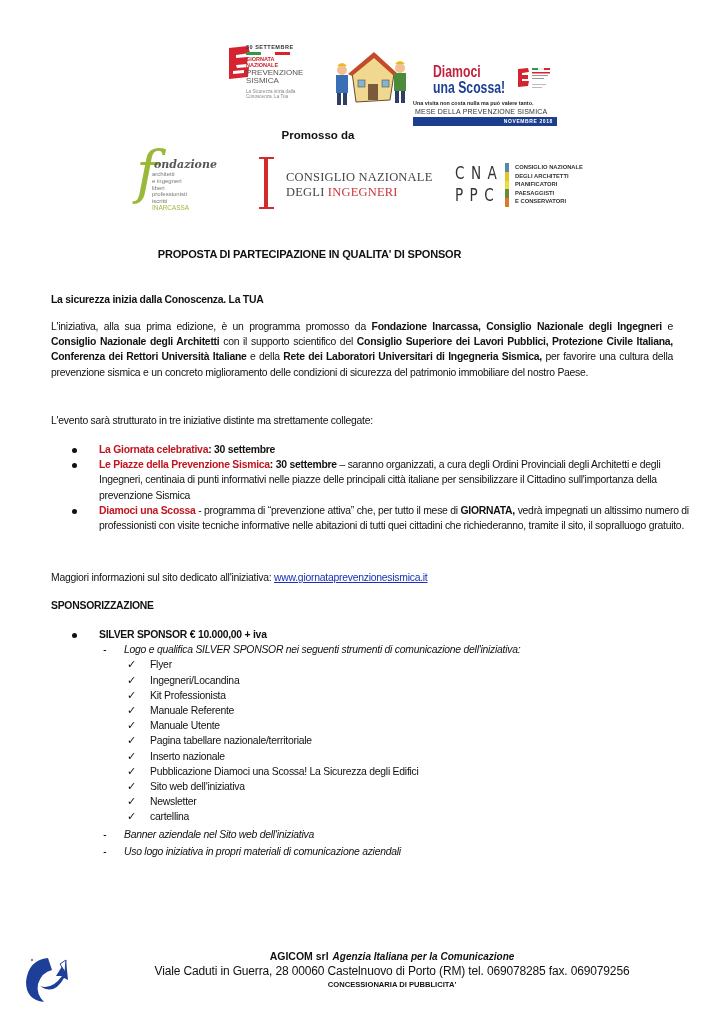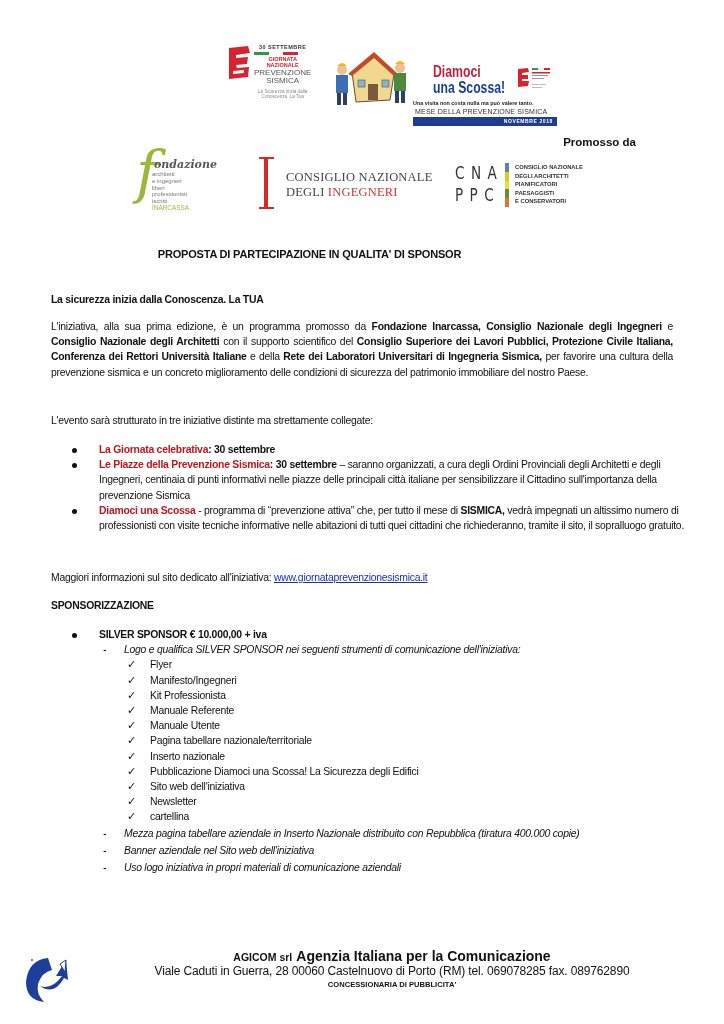--- a/index.html
+++ b/index.html
@@ -3,39 +3,39 @@
 <meta charset="utf-8">
 <style>
   * { box-sizing: border-box; margin: 0; padding: 0; }
   html, body { width: 724px; height: 1024px; background: #ffffff; overflow: hidden; }
   body { font-family: "Liberation Sans", "DejaVu Sans", sans-serif; color: #111; position: relative; }
   .abs { position: absolute; }
 
   
   .logo-gn { left: 226px; top: 44px; width: 80px; height: 62px; }
   .logo-gn .emblem { position:absolute; left:0; top:0; width:26px; height:36px; }
-  .logo-gn .txt { position:absolute; left:28px; top:0; font-size:5.5px; line-height:6.6px; color:#666;text-align:center; }
+  .logo-gn .txt { position:absolute; left:20px; top:0; font-size:5.5px; line-height:6.6px; color:#666; }
   .logo-gn .txt .date { color:#333; font-weight:bold; letter-spacing:0.5px; }
   .logo-gn .flag { display:flex; height:3px; width:44px; margin:1px 0; }
   .logo-gn .flag span { flex:1; }
   .logo-gn .txt .nat { color:#c8202b; font-weight:bold; }
   .logo-gn .txt .prev { font-size:8px; line-height:8.5px; color:#555; }
   .logo-gn .txt .slogan { font-size:4.6px; line-height:5px; color:#888; margin-top:3px; }
 
   .logo-cartoon { left: 330px; top: 48px; width: 80px; height: 62px; }
 
   .logo-diamoci { left: 413px; top: 44px; width: 146px; height: 72px; margin-top: 16px; }
   .logo-diamoci .d-title { position:absolute; left:20px; top:4px; color:#c31f3b; font-size:17px; line-height:16px; font-weight:bold; transform: scaleX(0.72); transform-origin: left top; }
   .logo-diamoci .d-title2 { position:absolute; left:20px; top:20px; color:#1b3f94; font-size:17px; line-height:16px; font-weight:bold; transform: scaleX(0.72); transform-origin: left top; }
   .logo-diamoci .mini { position:absolute; left:103px; top:6px; width:40px; height:28px; }
   .logo-diamoci .tag { position:absolute; left:0; top:40px; width:146px; font-size:5.4px; font-weight:bold; color:#222; white-space:nowrap; }
   .logo-diamoci .month { position:absolute; left:2px; top:48px; font-size:7px; color:#333; letter-spacing:0.2px; white-space:nowrap; }
   .logo-diamoci .band { position:absolute; left:0; top:57px; width:144px; height:9px; background:#1d3e8f; color:#fff; font-size:5px; font-weight:bold; text-align:right; padding-right:4px; line-height:9px; letter-spacing:0.6px; }
 
-  .promosso { left:0; top:136px; width:636px; text-align:right; font-size:11.5px; font-weight:bold; }
+  .promosso { left:0; top:129px; width:636px; text-align:center; font-size:11.5px; font-weight:bold; }
 
   
   .logo-fond { left:134px; top:148px; width:90px; height:64px; }
   .logo-fond .f { position:absolute; left:2px; top:-6px; font-family:"DejaVu Serif", serif; font-size:58px; color:#9ab93b; font-style:italic; line-height:60px; }
   .logo-fond .fname { position:absolute; left:20px; top:10px; font-family:"DejaVu Serif", serif; font-style:italic; font-size:11px; color:#555; font-weight:bold; }
   .logo-fond .fsub { position:absolute; left:18px; top:23px; font-size:6px; line-height:6.8px; color:#777; }
   .logo-fond .fsub .inar { color:#9ab93b; font-size:6.4px; }
 
   .logo-cni { left:259px; top:157px; width:180px; height:52px; }
   .logo-cni .bar { position:absolute; left:0; top:0; width:15px; height:52px; }
@@ -73,21 +73,21 @@
   .silver .lvl1 .dot { position:absolute; left:3px; top:6px; width:5px; height:5px; border-radius:50%; background:#111; }
   .silver .dash { position:relative; padding-left:55px;font-style:italic; }
   .silver .dash::before { content:"-"; position:absolute; left:34px; top:0; }
   .silver .check { position:relative; padding-left:81px; }
   .silver .check .ck { position:absolute; left:58px; top:0; font-size:11px; }
 
   
   .footer-logo { left:18px; top:950px; width:55px; height:55px; }
   .footer { left:60px; top:949px; width:664px; text-align:center; }
   .footer .l1 { font-size:10.5px; font-weight:bold; line-height:14px; }
-  .footer .l1 small { font-size:14px; font-weight:bold; margin-left:4px; }
+  .footer .l1 small { font-size:10px; font-weight:bold; margin-left:4px;font-style:italic; }
   .footer .l2 { font-size:12px; line-height:15px; letter-spacing:-0.15px; }
   .footer .l3 { font-size:7.6px; font-weight:bold; line-height:11px; }
 </style>
 </head>
 <body>
 
 <div class="abs logo-gn">
   <svg class="emblem" viewBox="0 0 26 36">
     <path d="M3 4 L22 2 L24 9 L10 11 L10 14 L22 13 L21 20 L10 21 L11 24 L23 23 L22 33 L3 35 Z M7 8 L7 30 L18 29 L18 26 L7 27" fill="#d5232f" fill-rule="evenodd"></path>
   </svg>
@@ -200,53 +200,52 @@
   <li>
     <span class="dot"></span>
     <b class="bold red">La Giornata celebrativa</b><b class="bold">: 30 settembre</b>
   </li>
   <li>
     <span class="dot"></span>
     <b class="bold red">Le Piazze della Prevenzione Sismica</b><b class="bold">: 30 settembre</b><span> – saranno organizzati, a cura degli Ordini Provinciali degli Architetti e degli Ingegneri, centinaia di punti informativi nelle piazze delle principali città italiane per sensibilizzare il Cittadino sull'importanza della prevenzione Sismica</span>
   </li>
   <li>
     <span class="dot"></span>
-    <b class="bold red">Diamoci una Scossa</b><span> - programma di “prevenzione attiva” che, per tutto il mese di </span><b class="bold">SISMICA,</b><span> vedrà impegnati un altissimo numero di professionisti con visite tecniche informative nelle abitazioni di tutti quei cittadini che richiederanno, tramite il sito, il sopralluogo gratuito.</span>
+    <b class="bold red">Diamoci una Scossa</b><span> - programma di “prevenzione attiva” che, per tutto il mese di </span><b class="bold">GIORNATA,</b><span> vedrà impegnati un altissimo numero di professionisti con visite tecniche informative nelle abitazioni di tutti quei cittadini che richiederanno, tramite il sito, il sopralluogo gratuito.</span>
   </li>
 </ul>
 
 <p class="abs body-text more"><span>Maggiori informazioni sul sito dedicato all'iniziativa: </span><a href="#">www.giornataprevenzionesismica.it</a></p>
 
 <div class="abs body-text spons-h">SPONSORIZZAZIONE</div>
 
 <div class="abs silver">
   <div class="lvl1"><span class="dot"></span><span>SILVER SPONSOR € 10.000,00 + iva</span></div>
   <div class="dash">Logo e qualifica SILVER SPONSOR nei seguenti strumenti di comunicazione dell'iniziativa:</div>
   <div class="check"><span class="ck">✓</span><span>Flyer</span></div>
-  <div class="check"><span class="ck">✓</span><span>Manifesto/Ingegneri</span></div>
+  <div class="check"><span class="ck">✓</span><span>Ingegneri/Locandina</span></div>
   <div class="check"><span class="ck">✓</span><span>Kit Professionista</span></div>
   <div class="check"><span class="ck">✓</span><span>Manuale Referente</span></div>
   <div class="check"><span class="ck">✓</span><span>Manuale Utente</span></div>
   <div class="check"><span class="ck">✓</span><span>Pagina tabellare nazionale/territoriale</span></div>
   <div class="check"><span class="ck">✓</span><span>Inserto nazionale</span></div>
   <div class="check"><span class="ck">✓</span><span>Pubblicazione Diamoci una Scossa! La Sicurezza degli Edifici</span></div>
   <div class="check"><span class="ck">✓</span><span>Sito web dell'iniziativa</span></div>
   <div class="check"><span class="ck">✓</span><span>Newsletter</span></div>
   <div class="check"><span class="ck">✓</span><span>cartellina</span></div>
-  <div class="dash" style="margin-top:1px">Mezza pagina tabellare aziendale in Inserto Nazionale distribuito con Repubblica (tiratura 400.000 copie)</div>
   <div class="dash" style="margin-top:2px">Banner aziendale nel Sito web dell'iniziativa</div>
   <div class="dash" style="margin-top:2px">Uso logo iniziativa in propri materiali di comunicazione aziendali</div>
 </div>
 
 <div class="abs footer-logo">
   <svg viewBox="0 0 55 55" width="55" height="55">
     <path d="M30 8 Q10 10 8 32 Q8 50 26 52 Q18 44 20 34 Q24 22 34 20 Z" fill="#1d3f9a"></path>
     <path d="M22 36 Q34 40 44 26 L38 26 L48 10 L50 30 L46 28 Q36 46 22 36 Z" fill="#1d3f9a"></path>
     <path d="M42 14 L48 10 L47 22 Z" fill="#fff" stroke="#1d3f9a" stroke-width="1"></path>
     <circle cx="14" cy="10" r="1.2" fill="#888"></circle>
   </svg>
 </div>
 
 <div class="abs footer">
   <div class="l1"><span>AGICOM srl</span><small>Agenzia Italiana per la Comunicazione</small></div>
-  <div class="l2">Viale Caduti in Guerra, 28 00060 Castelnuovo di Porto (RM) tel. 069078285 fax. 089762890</div>
+  <div class="l2">Viale Caduti in Guerra, 28 00060 Castelnuovo di Porto (RM) tel. 069078285 fax. 069079256</div>
   <div class="l3">CONCESSIONARIA DI PUBBLICITA'</div>
 </div>
 
 </body></html>

